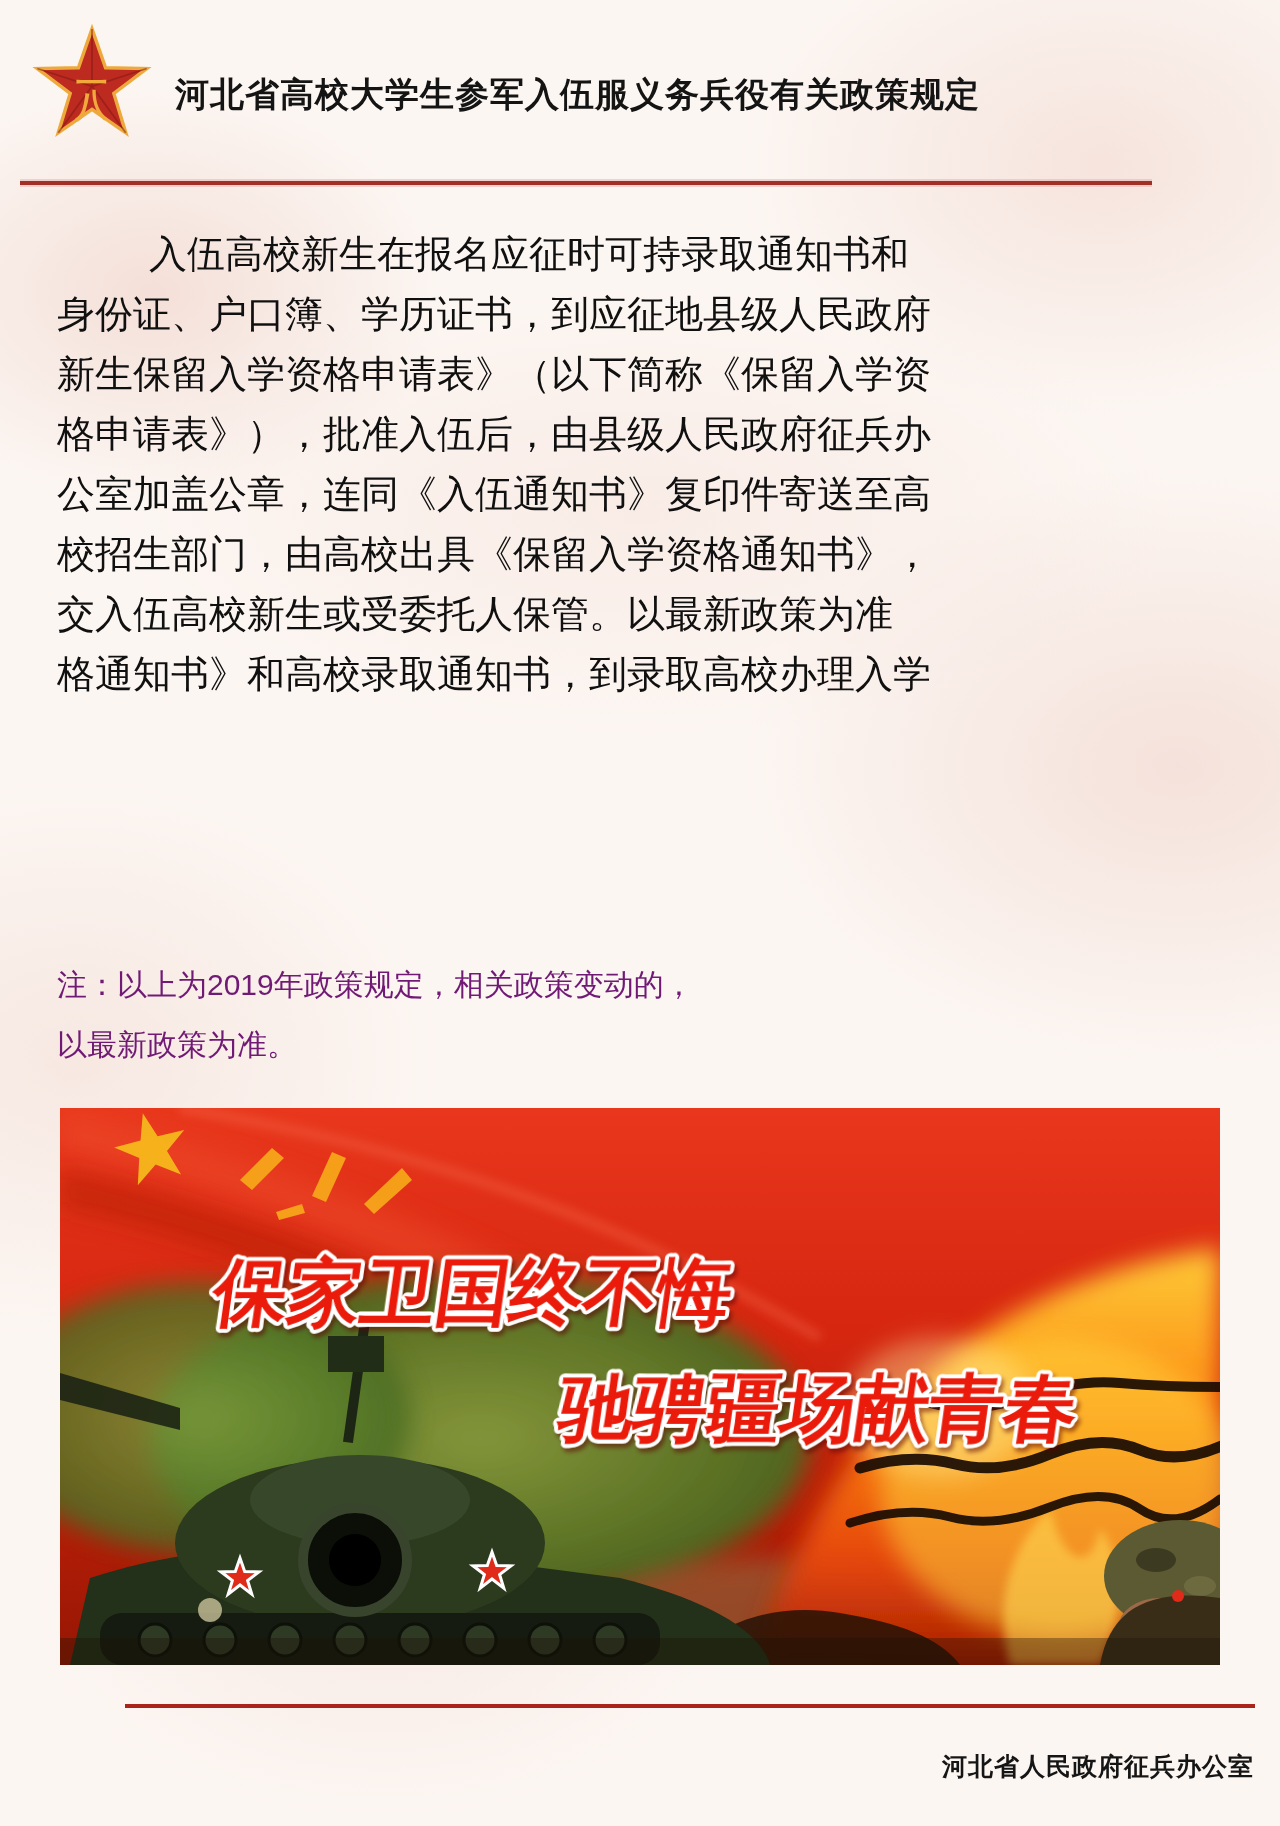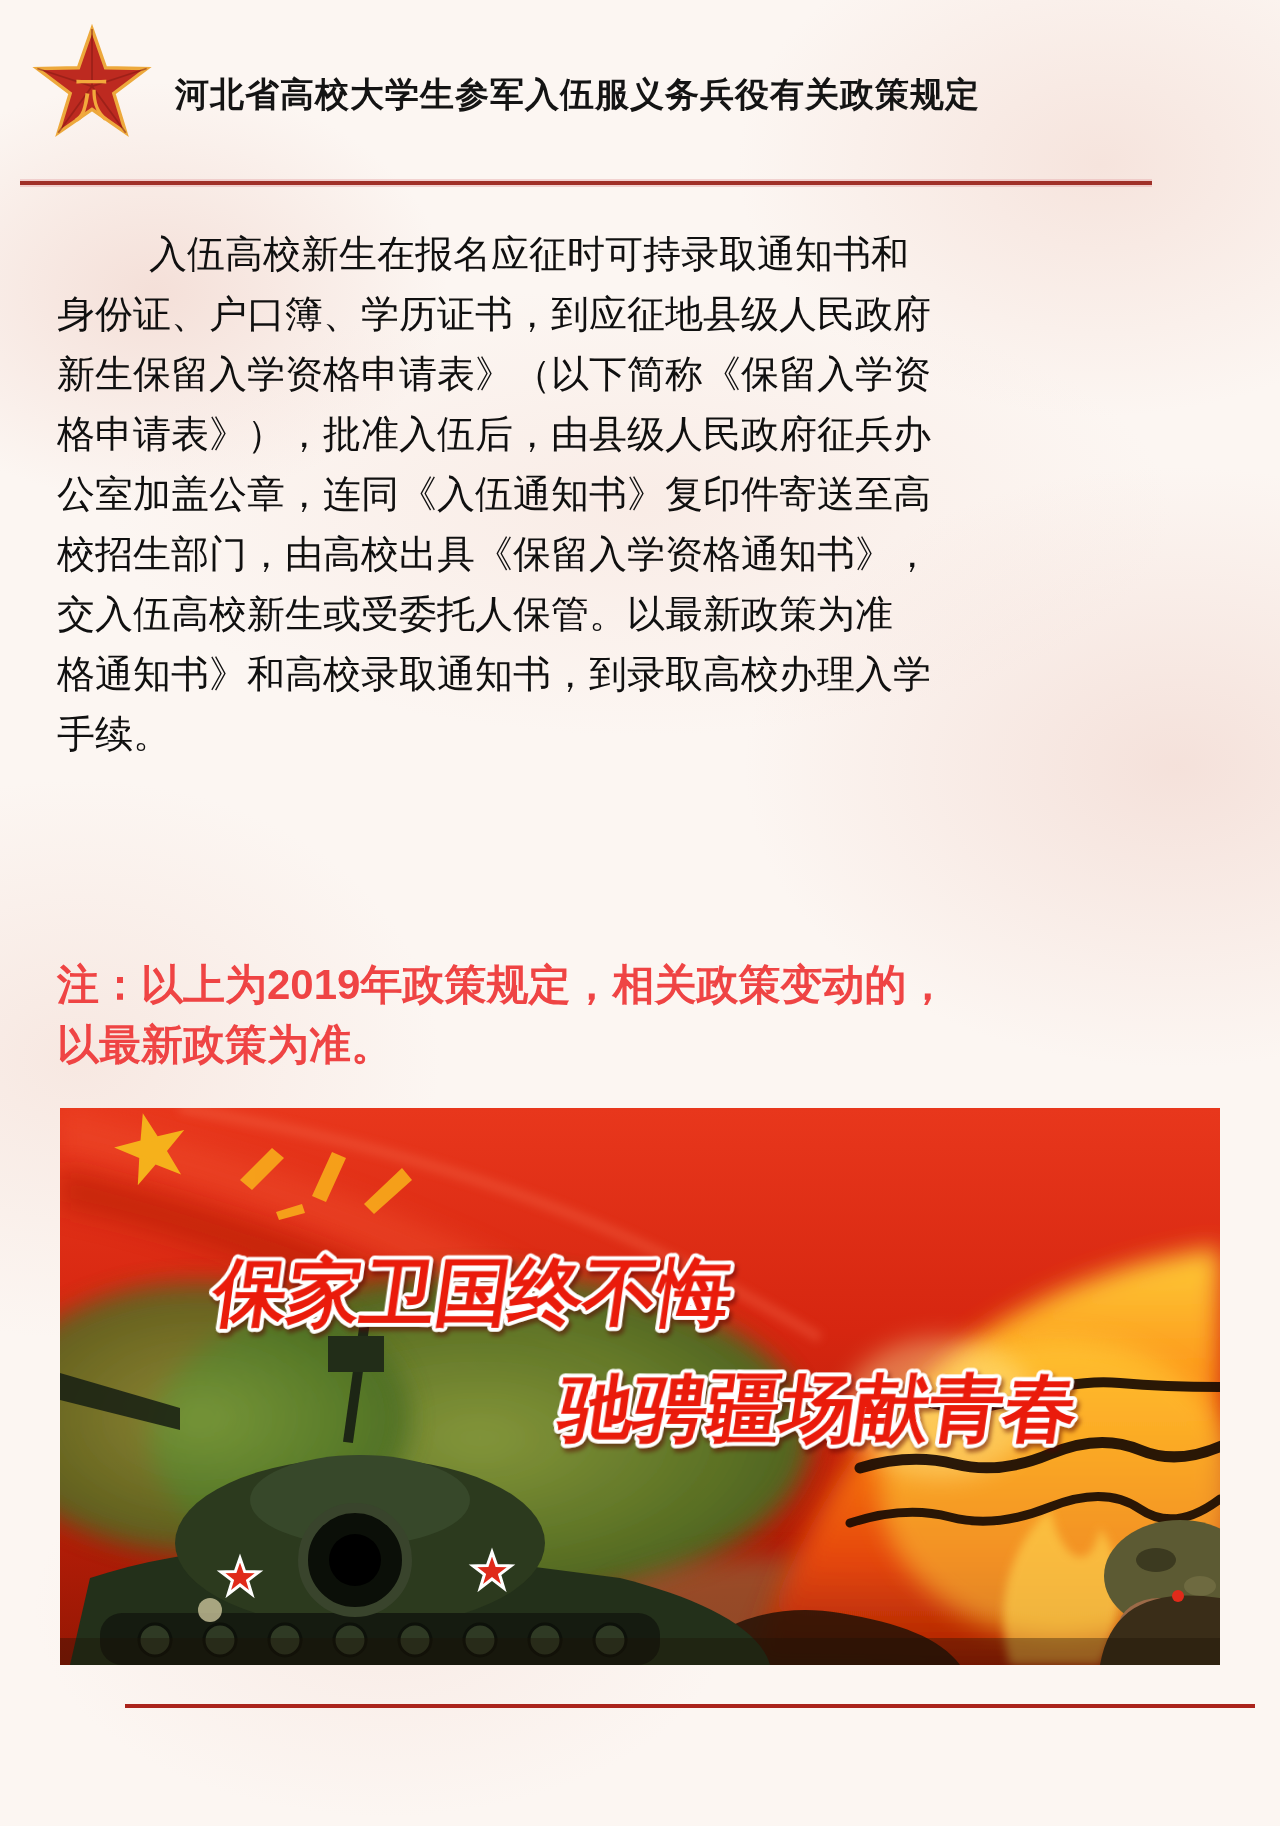--- a/index.html
+++ b/index.html
@@ -30,21 +30,21 @@
     box-shadow:0 2px 0 rgba(233,180,180,.55), 0 -2px 0 rgba(233,180,180,.55);
   }
   .body-paragraph {
     position:absolute; left:57px; top:224px; width:990px;
     font-size:38px; line-height:60px; color:#101010;
   }
   .body-paragraph .line { white-space:nowrap; }
   .body-paragraph .line.first { text-indent:92px; }
   .note-paragraph {
     position:absolute; left:57px; top:955px; width:990px;
-    font-size:42px; line-height:60px; font-weight:bold; color:#ef4444;
+    font-size:30px; line-height:60px; font-weight:normal; color:#701a75;
   }
   .note-paragraph .line { white-space:nowrap; }
   .banner { position:absolute; left:60px; top:1108px; width:1160px; height:557px; }
   .banner svg { display:block; width:100%; height:100%; }
   .divider-bottom {
     position:absolute; left:125px; top:1704px; width:1130px; height:4px;
     background:#ab241c;
   }
   .footer-signature {
     position:absolute; right:26px; top:1750px;
@@ -81,21 +81,20 @@
 
   <div class="body-paragraph">
     <div class="line first">入伍高校新生在报名应征时可持录取通知书和</div>
     <div class="line">身份证、户口簿、学历证书，到应征地县级人民政府</div>
     <div class="line">新生保留入学资格申请表》（以下简称《保留入学资</div>
     <div class="line">格申请表》），批准入伍后，由县级人民政府征兵办</div>
     <div class="line">公室加盖公章，连同《入伍通知书》复印件寄送至高</div>
     <div class="line">校招生部门，由高校出具《保留入学资格通知书》，</div>
     <div class="line">交入伍高校新生或受委托人保管。以最新政策为准</div>
     <div class="line">格通知书》和高校录取通知书，到录取高校办理入学</div>
-    <div class="line">手续。</div>
   </div>
 
   <div class="note-paragraph">
     <div class="line">注：以上为2019年政策规定，相关政策变动的，</div>
     <div class="line">以最新政策为准。</div>
   </div>
 
   <div class="banner">
     <svg viewBox="0 0 1160 557" preserveAspectRatio="none">
       <defs>
@@ -201,13 +200,14 @@
 
       <g transform="skewX(-8)" style="filter:drop-shadow(3px 4px 2px rgba(90,0,0,.5));">
         <text class="slogan-text" x="180" y="210" font-size="74" stroke-width="8" fill="#ea1b0b">保家卫国终不悔</text>
         <text class="slogan-text" x="542" y="326" font-size="74" stroke-width="8" fill="#ea1b0b">驰骋疆场献青春</text>
       </g>
     </svg>
   </div>
 
   <div class="divider-bottom"></div>
 
+  <div class="footer-signature">河北省人民政府征兵办公室</div>
 </div>
 
 </body></html>

